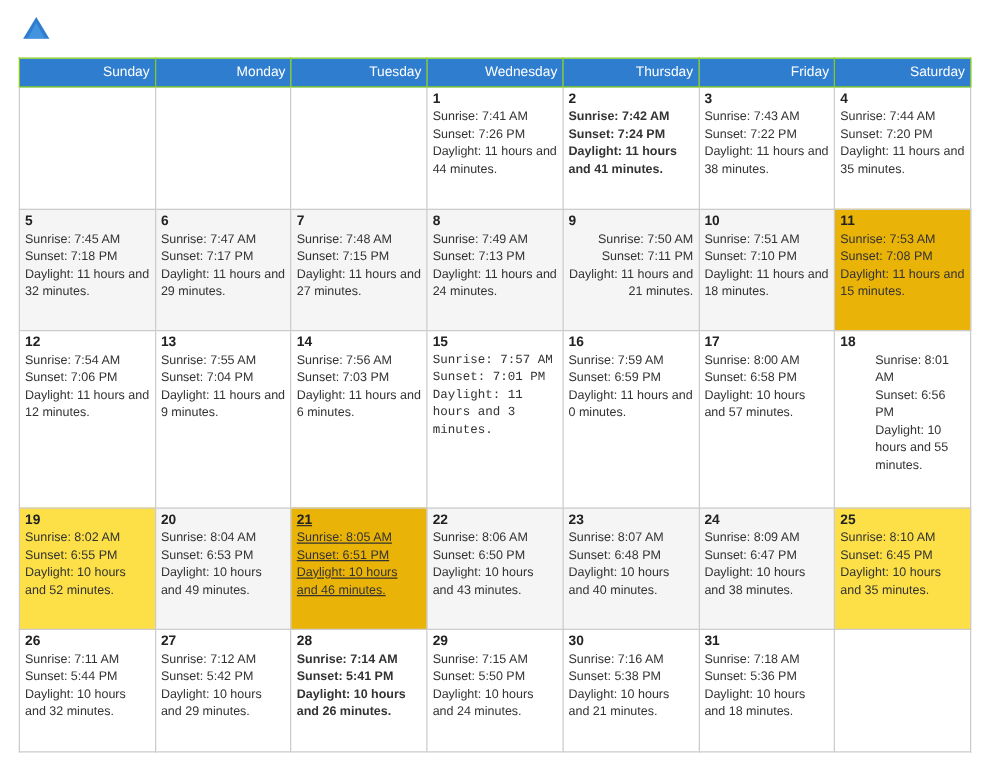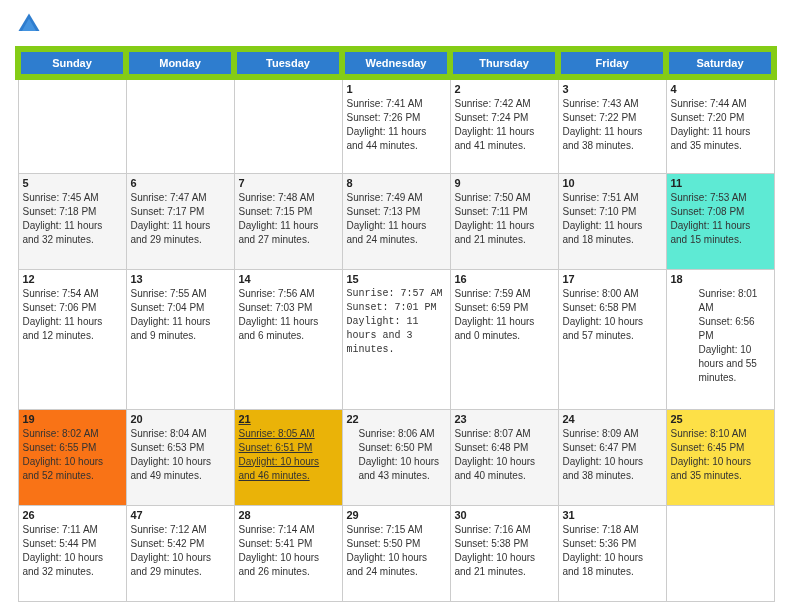--- a/index.html
+++ b/index.html
@@ -59,24 +59,24 @@
       flex: 1;
       border: 1px solid #ccc;
       border-collapse: collapse;
       width: 100%;
       table-layout: fixed;
     }
     .calendar th {
       background-color: #2e7dcf;
       color: #fff;
       font-size: 11px;
-      font-weight: bold;
+      font-weight: normal;
       padding: 5px 4px;
-      text-align: center;
-      border: 6px solid #84cc16;
+      text-align: right;
+      border: 1px solid #84cc16;
     }
     .calendar td {
       vertical-align: top;
       border: 1px solid #ccc;
       padding: 3px 4px;
       font-size: 9.5px;
       color: #333;
       background: #fff;
       height: 82px;
     }
@@ -135,21 +135,21 @@
           <td></td>
           <td></td>
           <td>
             <span class="day-num">1</span>
             <div class="day-info" style="white-space: pre-line;">Sunrise: 7:41 AM
 Sunset: 7:26 PM
 Daylight: 11 hours and 44 minutes.</div>
           </td>
           <td>
             <span class="day-num">2</span>
-            <div class="day-info" style="white-space: pre-line;">Sunrise: 7:42 AM
+            <div class="day-info" style="white-space: pre-line; font-weight: bold;">Sunrise: 7:42 AM
 Sunset: 7:24 PM
 Daylight: 11 hours and 41 minutes.</div>
           </td>
           <td>
             <span class="day-num">3</span>
             <div class="day-info" style="white-space: pre-line;">Sunrise: 7:43 AM
 Sunset: 7:22 PM
 Daylight: 11 hours and 38 minutes.</div>
           </td>
           <td>
@@ -179,31 +179,31 @@
 Daylight: 11 hours and 27 minutes.</div>
           </td>
           <td style="background: rgb(245, 245, 245);">
             <span class="day-num">8</span>
             <div class="day-info" style="white-space: pre-line;">Sunrise: 7:49 AM
 Sunset: 7:13 PM
 Daylight: 11 hours and 24 minutes.</div>
           </td>
           <td style="background: rgb(245, 245, 245);">
             <span class="day-num">9</span>
-            <div class="day-info" style="white-space: pre-line;">Sunrise: 7:50 AM
+            <div class="day-info" style="white-space: pre-line; text-align: right;">Sunrise: 7:50 AM
 Sunset: 7:11 PM
 Daylight: 11 hours and 21 minutes.</div>
           </td>
           <td style="background: rgb(245, 245, 245);">
             <span class="day-num">10</span>
             <div class="day-info" style="white-space: pre-line;">Sunrise: 7:51 AM
 Sunset: 7:10 PM
 Daylight: 11 hours and 18 minutes.</div>
           </td>
-          <td style="background: #5eead4;">
+          <td style="background: #eab308;">
             <span class="day-num">11</span>
             <div class="day-info" style="white-space: pre-line;">Sunrise: 7:53 AM
 Sunset: 7:08 PM
 Daylight: 11 hours and 15 minutes.</div>
           </td>
         </tr>
         <tr>
           <td>
             <span class="day-num">12</span>
             <div class="day-info" style="white-space: pre-line;">Sunrise: 7:54 AM
@@ -241,41 +241,41 @@
 Daylight: 10 hours and 57 minutes.</div>
           </td>
           <td>
             <span class="day-num">18</span>
             <div class="day-info" style="white-space: pre-line; margin-left: 28px;">Sunrise: 8:01 AM
 Sunset: 6:56 PM
 Daylight: 10 hours and 55 minutes.</div>
           </td>
         </tr>
         <tr style="background: rgb(245, 245, 245);">
-          <td style="background: #f97316;">
+          <td style="background: #fde047;">
             <span class="day-num">19</span>
             <div class="day-info" style="white-space: pre-line;">Sunrise: 8:02 AM
 Sunset: 6:55 PM
 Daylight: 10 hours and 52 minutes.</div>
           </td>
           <td style="background: rgb(245, 245, 245);">
             <span class="day-num">20</span>
             <div class="day-info" style="white-space: pre-line;">Sunrise: 8:04 AM
 Sunset: 6:53 PM
 Daylight: 10 hours and 49 minutes.</div>
           </td>
           <td style="background: #eab308; text-decoration: underline;">
             <span class="day-num">21</span>
             <div class="day-info" style="white-space: pre-line;">Sunrise: 8:05 AM
 Sunset: 6:51 PM
 Daylight: 10 hours and 46 minutes.</div>
           </td>
           <td style="background: rgb(245, 245, 245);">
             <span class="day-num">22</span>
-            <div class="day-info" style="white-space: pre-line; margin-left: 12px;">Sunrise: 8:06 AM
+            <div class="day-info" style="white-space: pre-line;">Sunrise: 8:06 AM
 Sunset: 6:50 PM
 Daylight: 10 hours and 43 minutes.</div>
           </td>
           <td style="background: rgb(245, 245, 245);">
             <span class="day-num">23</span>
             <div class="day-info" style="white-space: pre-line;">Sunrise: 8:07 AM
 Sunset: 6:48 PM
 Daylight: 10 hours and 40 minutes.</div>
           </td>
           <td style="background: rgb(245, 245, 245);">
@@ -292,28 +292,28 @@
           </td>
         </tr>
         <tr>
           <td>
             <span class="day-num">26</span>
             <div class="day-info" style="white-space: pre-line;">Sunrise: 7:11 AM
 Sunset: 5:44 PM
 Daylight: 10 hours and 32 minutes.</div>
           </td>
           <td>
-            <span class="day-num">47</span>
+            <span class="day-num">27</span>
             <div class="day-info" style="white-space: pre-line;">Sunrise: 7:12 AM
 Sunset: 5:42 PM
 Daylight: 10 hours and 29 minutes.</div>
           </td>
           <td>
             <span class="day-num">28</span>
-            <div class="day-info" style="white-space: pre-line;">Sunrise: 7:14 AM
+            <div class="day-info" style="white-space: pre-line; font-weight: bold;">Sunrise: 7:14 AM
 Sunset: 5:41 PM
 Daylight: 10 hours and 26 minutes.</div>
           </td>
           <td>
             <span class="day-num">29</span>
             <div class="day-info" style="white-space: pre-line;">Sunrise: 7:15 AM
 Sunset: 5:50 PM
 Daylight: 10 hours and 24 minutes.</div>
           </td>
           <td>

